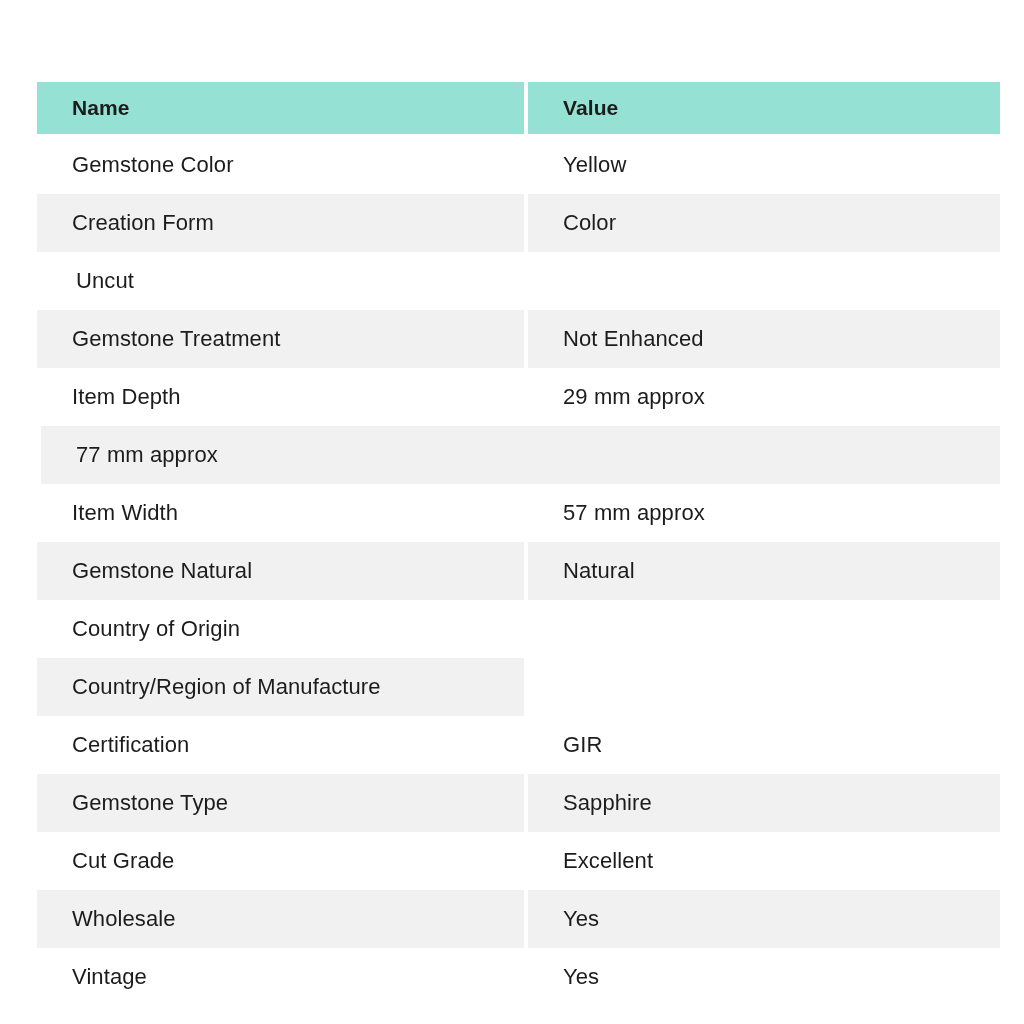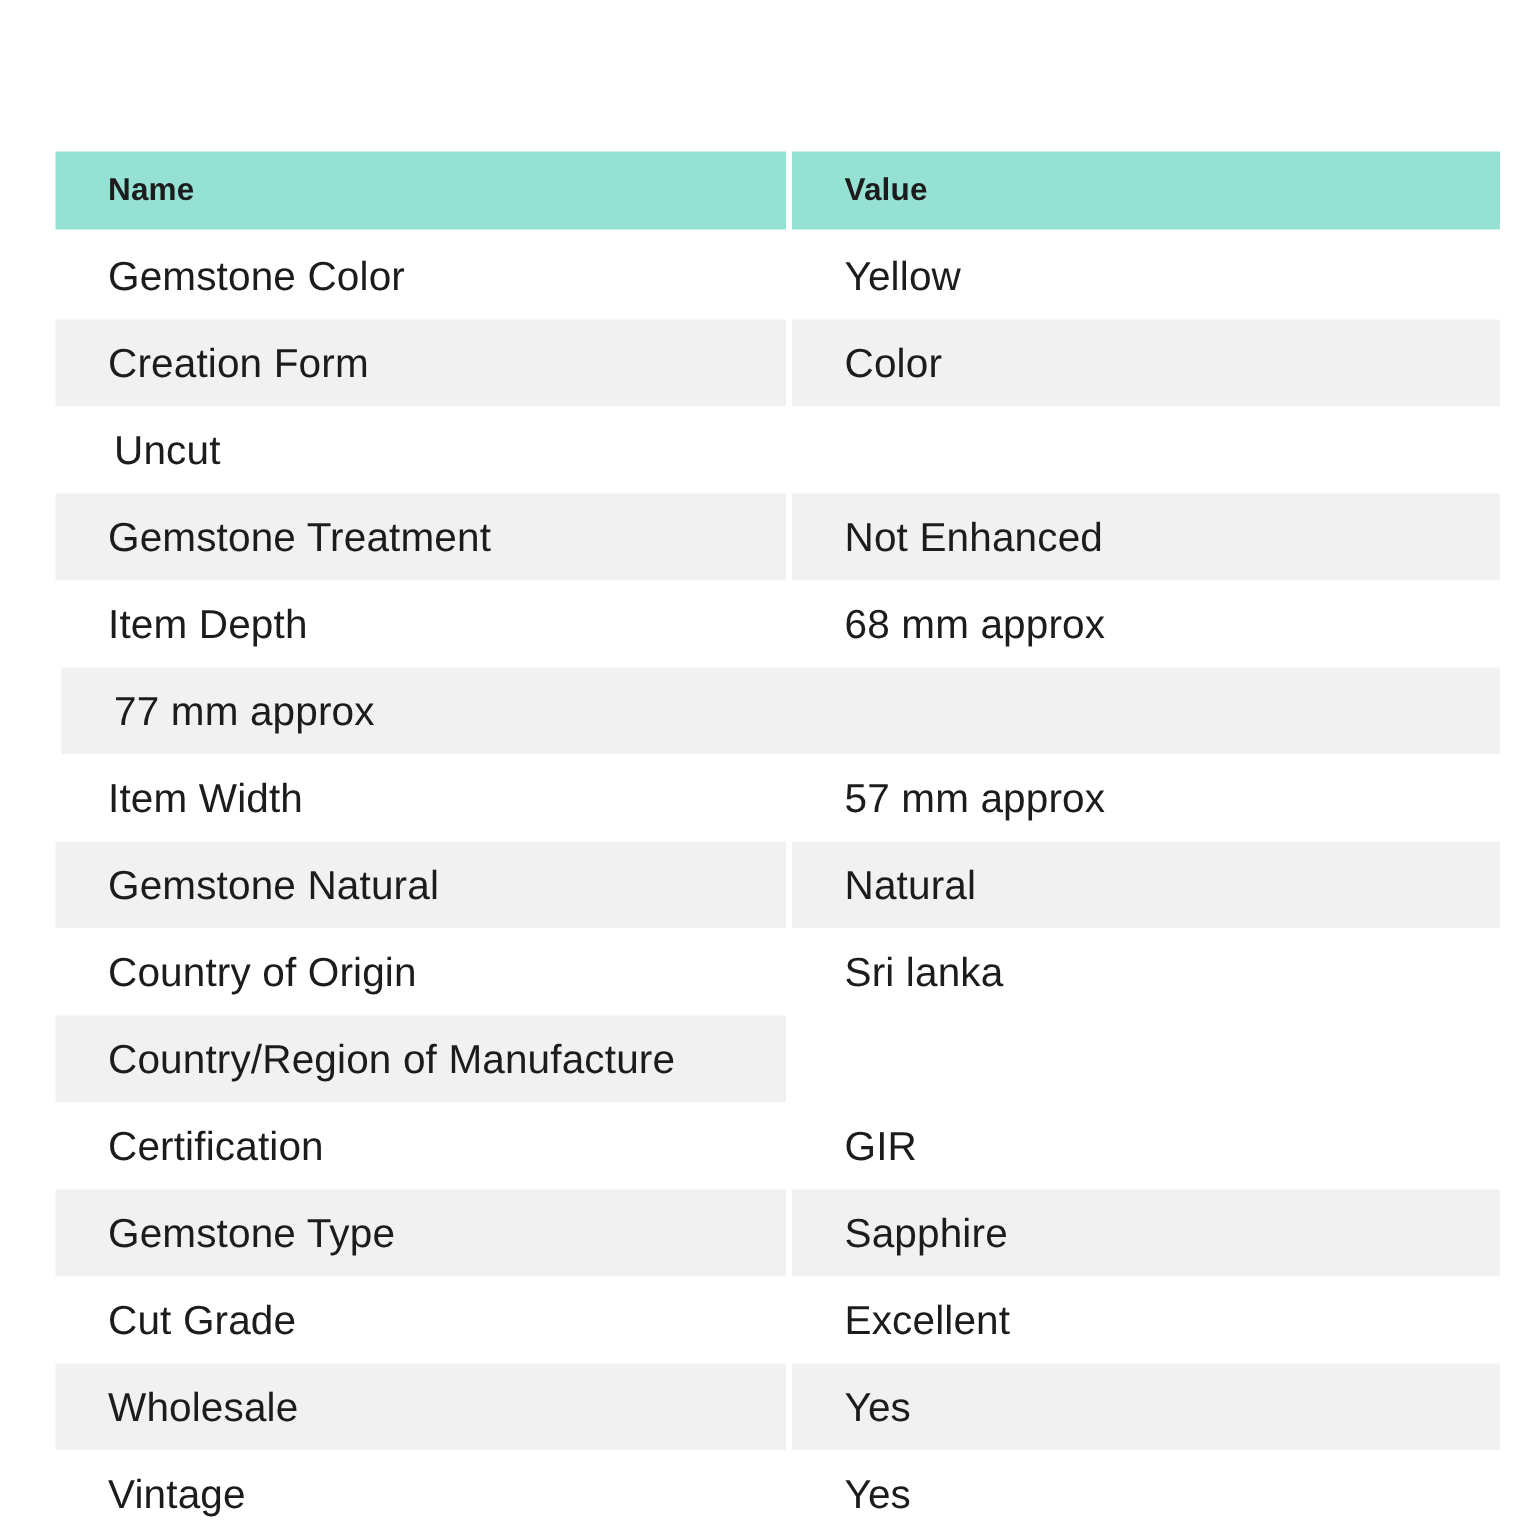--- a/index.html
+++ b/index.html
@@ -7,32 +7,32 @@
     width: 1024px;
     height: 1024px;
     background: #ffffff;
     font-family: "Liberation Sans", "DejaVu Sans", sans-serif;
     color: #1c1c1c;
     overflow: hidden;
   }
   .spec-table {
     position: absolute;
     left: 37px;
-    top: 101px;
+    top: 82px;
     width: 963px;
   }
   .row {
     display: flex;
     width: 100%;
   }
   .cell {
     display: flex;
     align-items: center;
     padding-left: 35px;
-    font-size: 27px;
+    font-size: 22px;
     letter-spacing: 0.1px;
   }
   .name-col  { width: 487px; }
   .gap       { width: 4px; background: #ffffff; flex: 0 0 4px; }
   .value-col { flex: 1; }
   .header-row {
     height: 52px;
     margin-bottom: 2px;
   }
   .header-row .cell {
@@ -75,21 +75,21 @@
 
     <div class="row data-row striped">
       <div class="cell name-col">Gemstone Treatment</div>
       <div class="gap"></div>
       <div class="cell value-col">Not Enhanced</div>
     </div>
 
     <div class="row data-row plain">
       <div class="cell name-col">Item Depth</div>
       <div class="gap"></div>
-      <div class="cell value-col">68 mm approx</div>
+      <div class="cell value-col">29 mm approx</div>
     </div>
 
     <div class="row data-row striped">
       <div class="gap"></div>
       <div class="cell value-col">77 mm approx</div>
     </div>
 
     <div class="row data-row plain">
       <div class="cell name-col">Item Width</div>
       <div class="gap"></div>
@@ -98,21 +98,20 @@
 
     <div class="row data-row striped">
       <div class="cell name-col">Gemstone Natural</div>
       <div class="gap"></div>
       <div class="cell value-col">Natural</div>
     </div>
 
     <div class="row data-row plain">
       <div class="cell name-col">Country of Origin</div>
       <div class="gap"></div>
-      <div class="cell value-col">Sri lanka</div>
     </div>
 
     <div class="row data-row striped">
       <div class="cell name-col">Country/Region of Manufacture</div>
       <div class="gap"></div>
     </div>
 
     <div class="row data-row plain">
       <div class="cell name-col">Certification</div>
       <div class="gap"></div>

